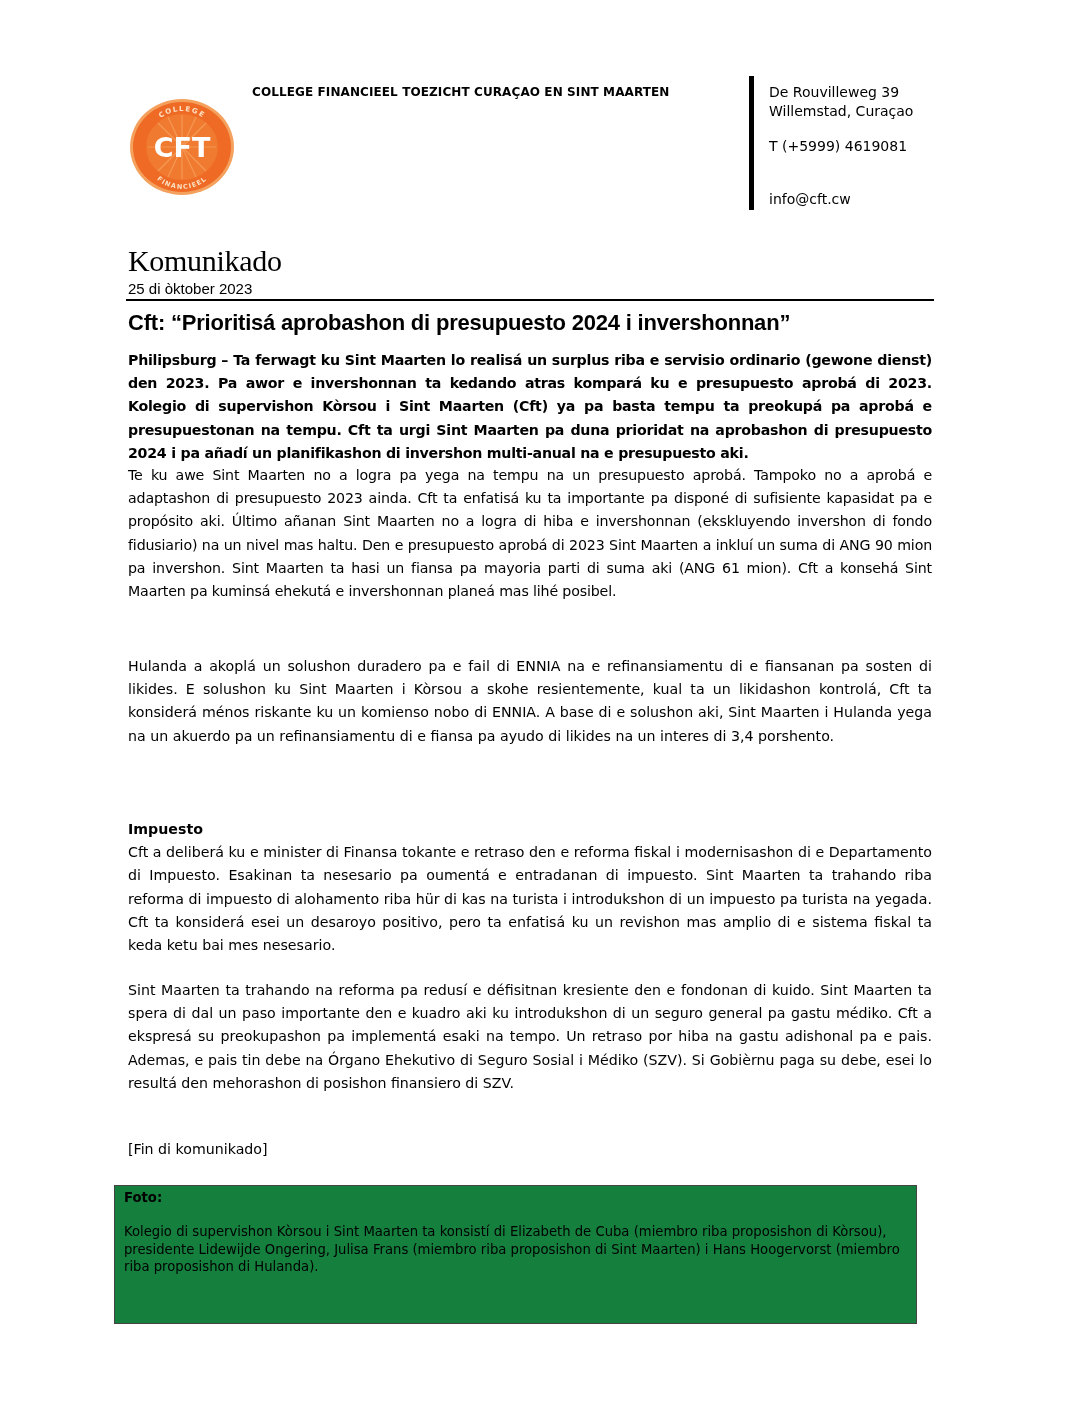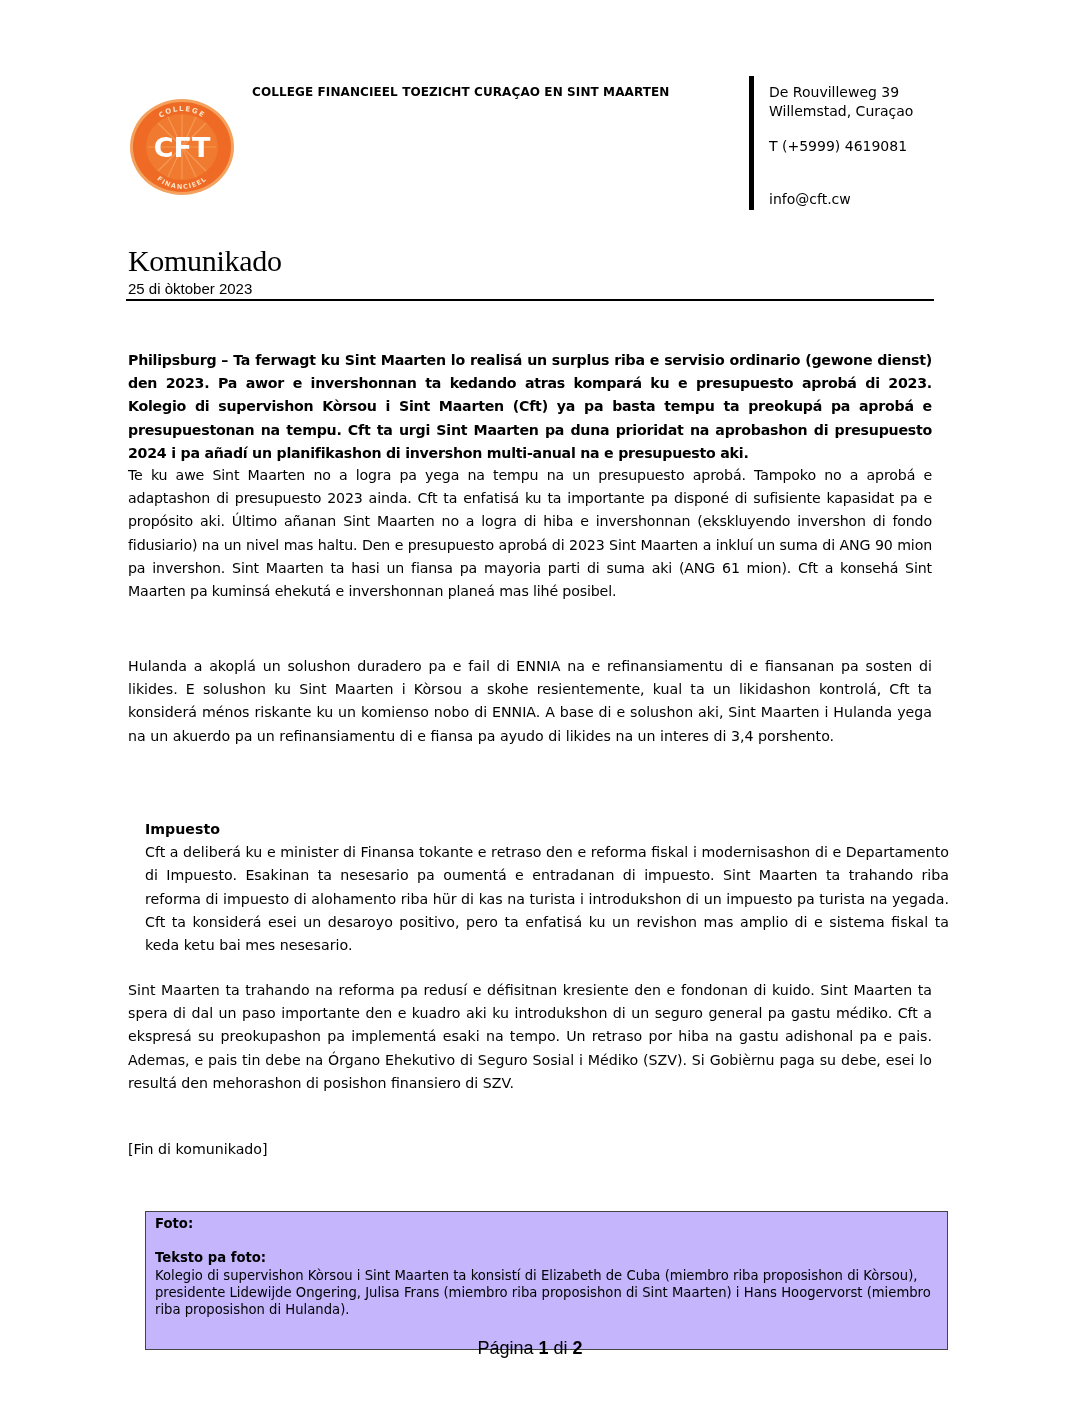--- a/index.html
+++ b/index.html
@@ -17,25 +17,25 @@
   .doc-title { position: absolute; left: 128px; top: 244px; font-family: Liberation Serif, serif; font-size: 30px; font-weight: normal; letter-spacing: -0.3px; }
   .doc-date { position: absolute; left: 128px; top: 280px; font-family: Liberation Sans, sans-serif; font-size: 15px; }
   .rule { position: absolute; left: 126px; top: 299px; width: 808px; height: 2px; background: #000; }
   .headline { position: absolute; left: 128px; top: 310px; font-family: "Liberation Sans", sans-serif; font-weight: bold; font-size: 22px; white-space: nowrap; letter-spacing: -0.2px; }
 
   .body { position: absolute; left: 128px; width: 804px; font-family: "DejaVu Sans", sans-serif; font-size: 14.2px; line-height: 23.2px; text-align: justify; }
   .lead { top: 349px; font-weight: bold; letter-spacing: -0.25px; }
   .p1 { top: 464px; letter-spacing: -0.15px; }
   .sec { font-weight: bold; }
   .s1 { top: 655px; }
-  .s2 { top: 818px; margin-left: 17px; }
+  .s2 { top: 818px; }
   .s3 { top: 979px; }
   .end { position: absolute; left: 128px; top: 1141px; font-size: 14.2px; font-family: "DejaVu Sans", sans-serif; }
 
-  .photo-box { position: absolute; left: 145px; top: 1185px; width: 803px; height: 139px; background: #c4b5fd; border: 1.5px solid #444; box-sizing: border-box; padding: 3px 9px; font-family: "DejaVu Sans", sans-serif; font-size: 13.2px; line-height: 17.3px; margin-top: 26px; }
+  .photo-box { position: absolute; left: 114px; top: 1185px; width: 803px; height: 139px; background: #15803d; border: 1.5px solid #444; box-sizing: border-box; padding: 3px 9px; font-family: "DejaVu Sans", sans-serif; font-size: 13.2px; line-height: 17.3px; }
   .photo-box .lbl { font-weight: bold; }
   .photo-box .spacer { height: 17px; }
 
   .footer { position: absolute; left: 0; width: 1060px; top: 1338px; text-align: center; font-family: "Liberation Sans", sans-serif; font-size: 18px; }
   .footer b { font-weight: bold; }
 </style>
 </head>
 <body>
 
 <div class="page">
@@ -79,20 +79,21 @@
     <div>Willemstad, Curaçao</div>
     <div class="gap1"></div>
     <div>T (+5999) 4619081</div>
     <div class="gap2"></div>
     <div>info@cft.cw</div>
   </div>
 
   <div class="doc-title">Komunikado</div>
   <div class="doc-date">25 di òktober 2023</div>
   <div class="rule"></div>
+  <div class="headline">Cft: “Prioritisá aprobashon di presupuesto 2024 i invershonnan”</div>
 
   <div class="body lead">Philipsburg – Ta ferwagt ku Sint Maarten lo realisá un surplus riba e servisio ordinario (gewone dienst) den 2023. Pa awor e invershonnan ta kedando atras kompará ku e presupuesto aprobá di 2023. Kolegio di supervishon Kòrsou i Sint Maarten (Cft) ya pa basta tempu ta preokupá pa aprobá e presupuestonan na tempu. Cft ta urgi Sint Maarten pa duna prioridat na aprobashon di presupuesto 2024 i pa añadí un planifikashon di invershon multi-anual na e presupuesto aki.</div>
   <div class="body p1">Te ku awe Sint Maarten no a logra pa yega na tempu na un presupuesto aprobá. Tampoko no a aprobá e adaptashon di presupuesto 2023 ainda. Cft ta enfatisá ku ta importante pa disponé di sufisiente kapasidat pa e propósito aki. Último añanan Sint Maarten no a logra di hiba e invershonnan (ekskluyendo invershon di fondo fidusiario) na un nivel mas haltu. Den e presupuesto aprobá di 2023 Sint Maarten a inkluí un suma di ANG 90 mion pa invershon. Sint Maarten ta hasi un fiansa pa mayoria parti di suma aki (ANG 61 mion). Cft a konsehá Sint Maarten pa kuminsá ehekutá e invershonnan planeá mas lihé posibel.</div>
 
   <div class="body s1">
     <div>Hulanda a akoplá un solushon duradero pa e fail di ENNIA na e refinansiamentu di e fiansanan pa sosten di likides. E solushon ku Sint Maarten i Kòrsou a skohe resientemente, kual ta un likidashon kontrolá, Cft ta konsiderá ménos riskante ku un komienso nobo di ENNIA. A base di e solushon aki, Sint Maarten i Hulanda yega na un akuerdo pa un refinansiamentu di e fiansa pa ayudo di likides na un interes di 3,4 porshento.</div>
   </div>
 
   <div class="body s2">
     <div class="sec">Impuesto</div>
@@ -101,24 +102,17 @@
 
   <div class="body s3">
     <div>Sint Maarten ta trahando na reforma pa redusí e défisitnan kresiente den e fondonan di kuido. Sint Maarten ta spera di dal un paso importante den e kuadro aki ku introdukshon di un seguro general pa gastu médiko. Cft a ekspresá su preokupashon pa implementá esaki na tempo. Un retraso por hiba na gastu adishonal pa e pais. Ademas, e pais tin debe na Órgano Ehekutivo di Seguro Sosial i Médiko (SZV). Si Gobièrnu paga su debe, esei lo resultá den mehorashon di posishon finansiero di SZV.</div>
   </div>
 
   <div class="end">[Fin di komunikado]</div>
 
   <div class="photo-box">
     <div class="lbl">Foto:</div>
     <div class="spacer"></div>
-    <div class="lbl">Teksto pa foto:</div>
     <div>Kolegio di supervishon Kòrsou i Sint Maarten ta konsistí di Elizabeth de Cuba (miembro riba proposishon di Kòrsou), presidente Lidewijde Ongering, Julisa Frans (miembro riba proposishon di Sint Maarten) i Hans Hoogervorst (miembro riba proposishon di Hulanda).</div>
   </div>
 
-  <div class="footer">
-    <span>Página</span>
-    <b>1</b>
-    <span>di</span>
-    <b>2</b>
-  </div>
 
 </div>
 
 </body></html>

